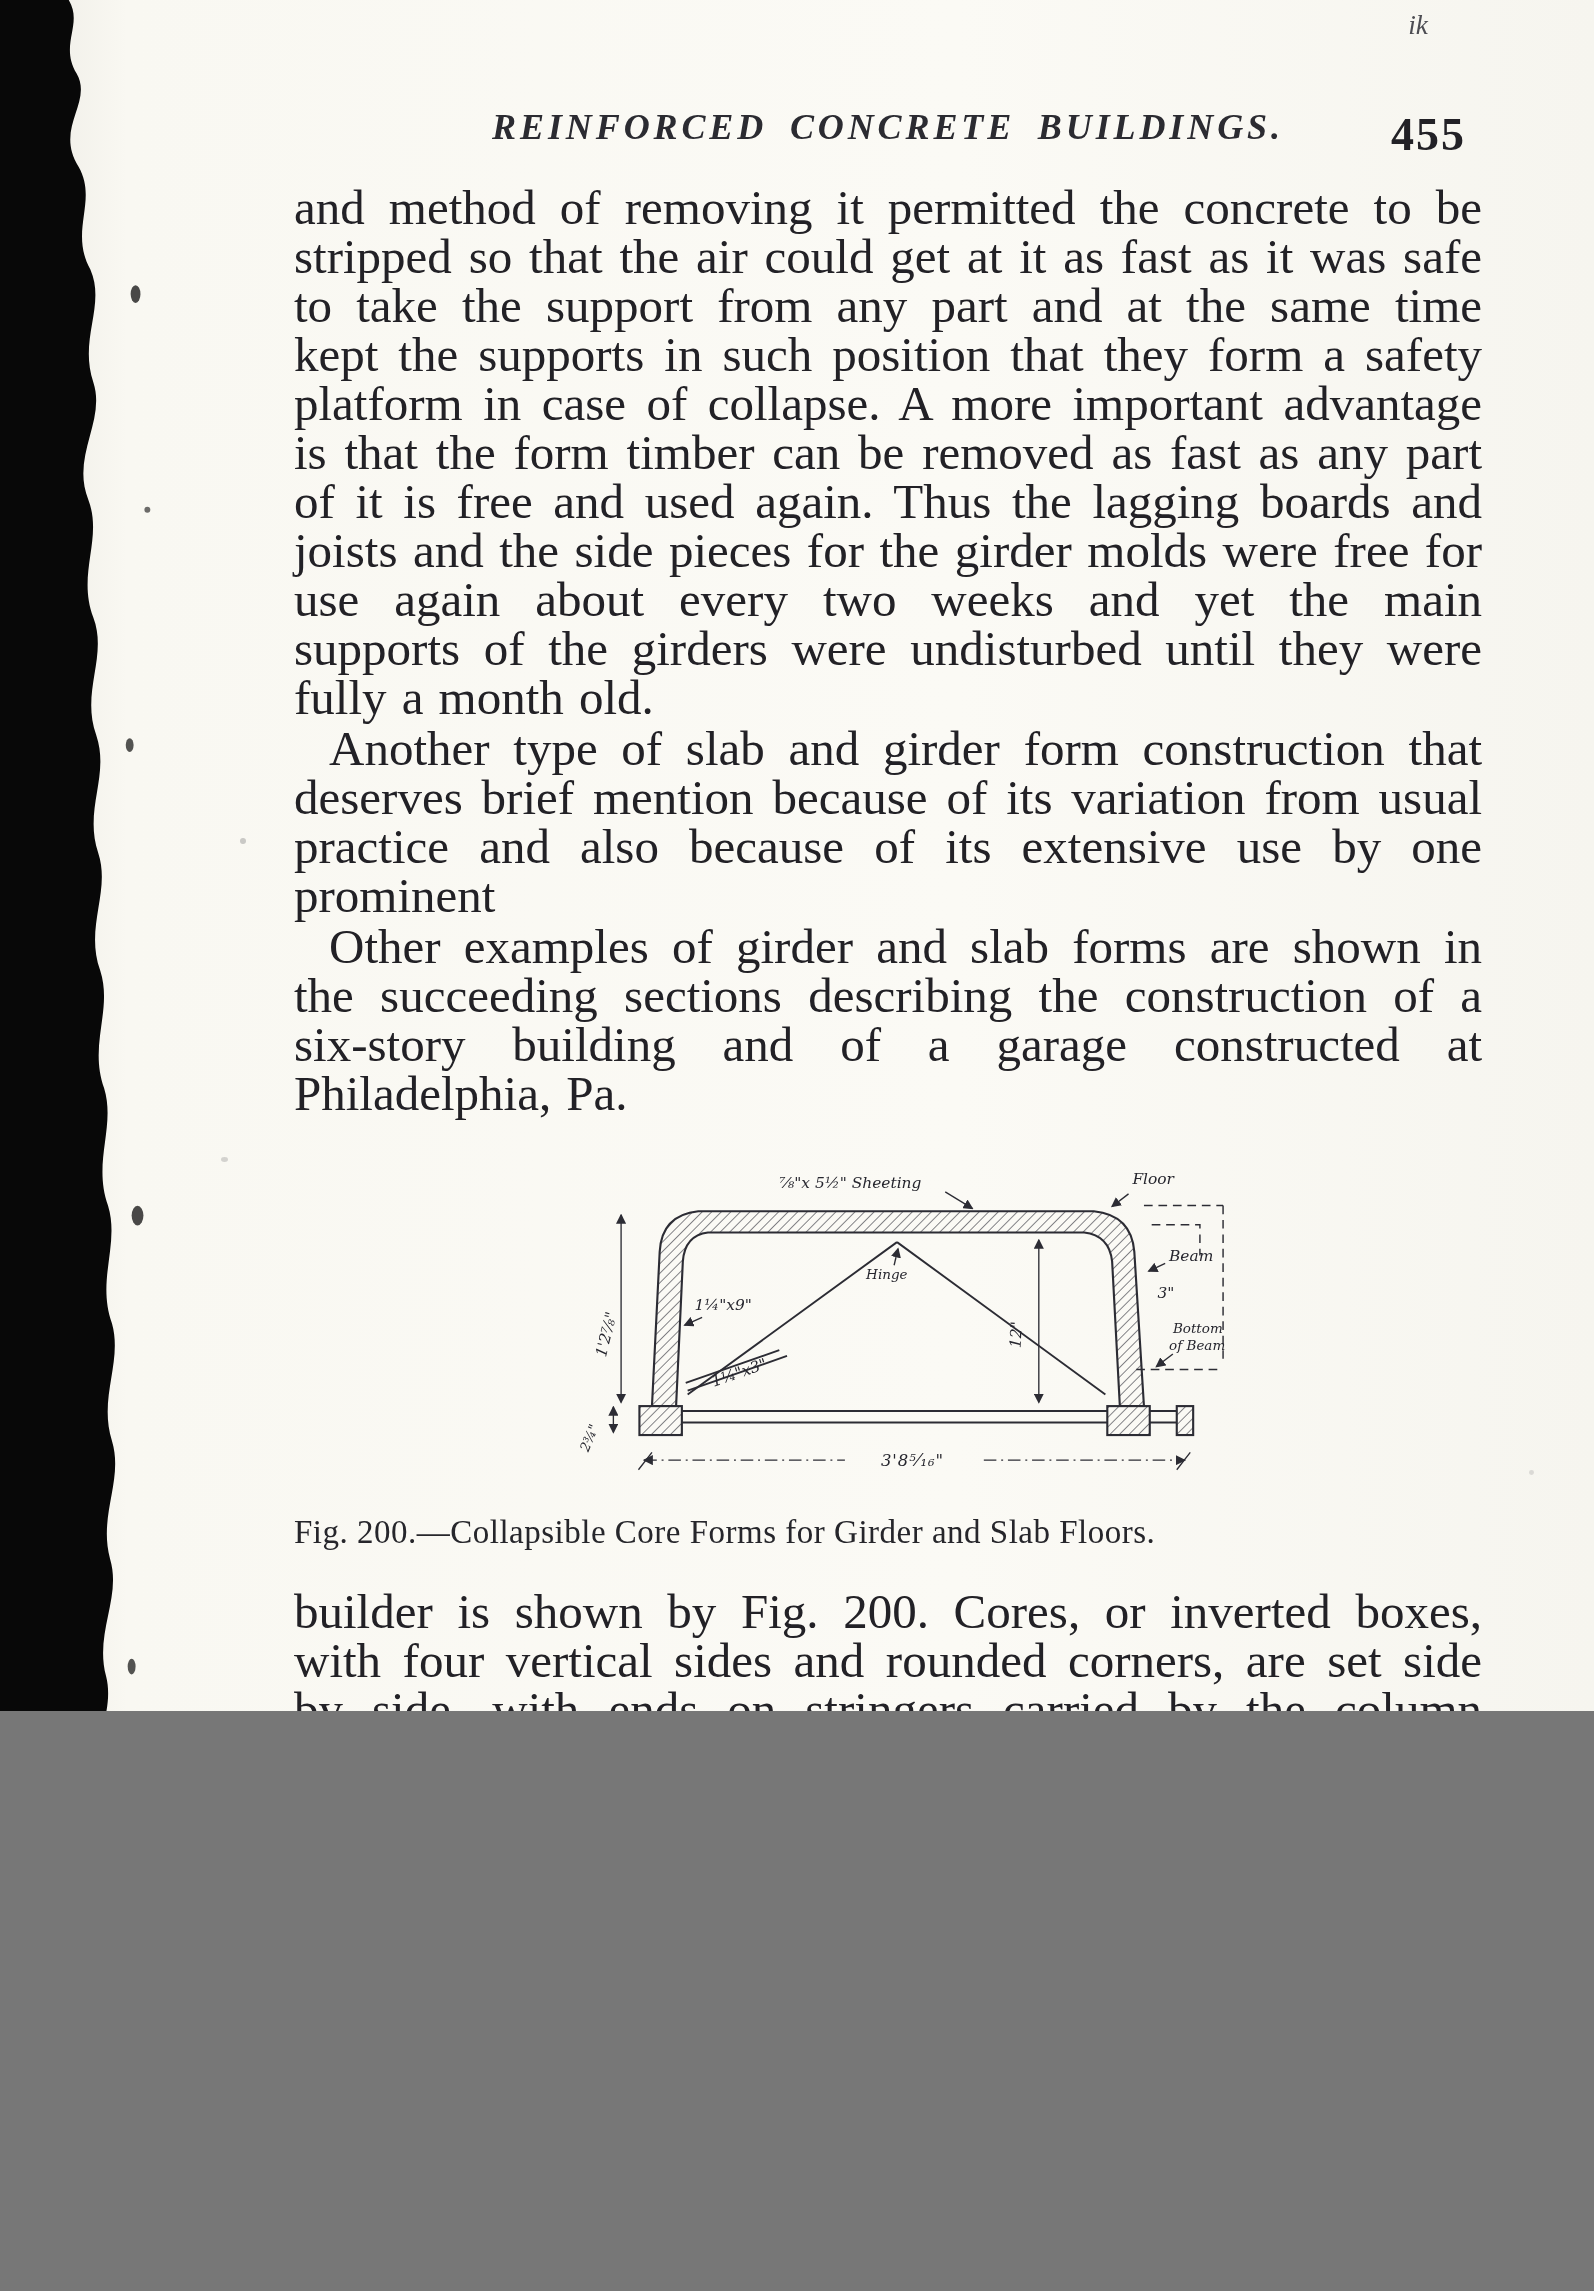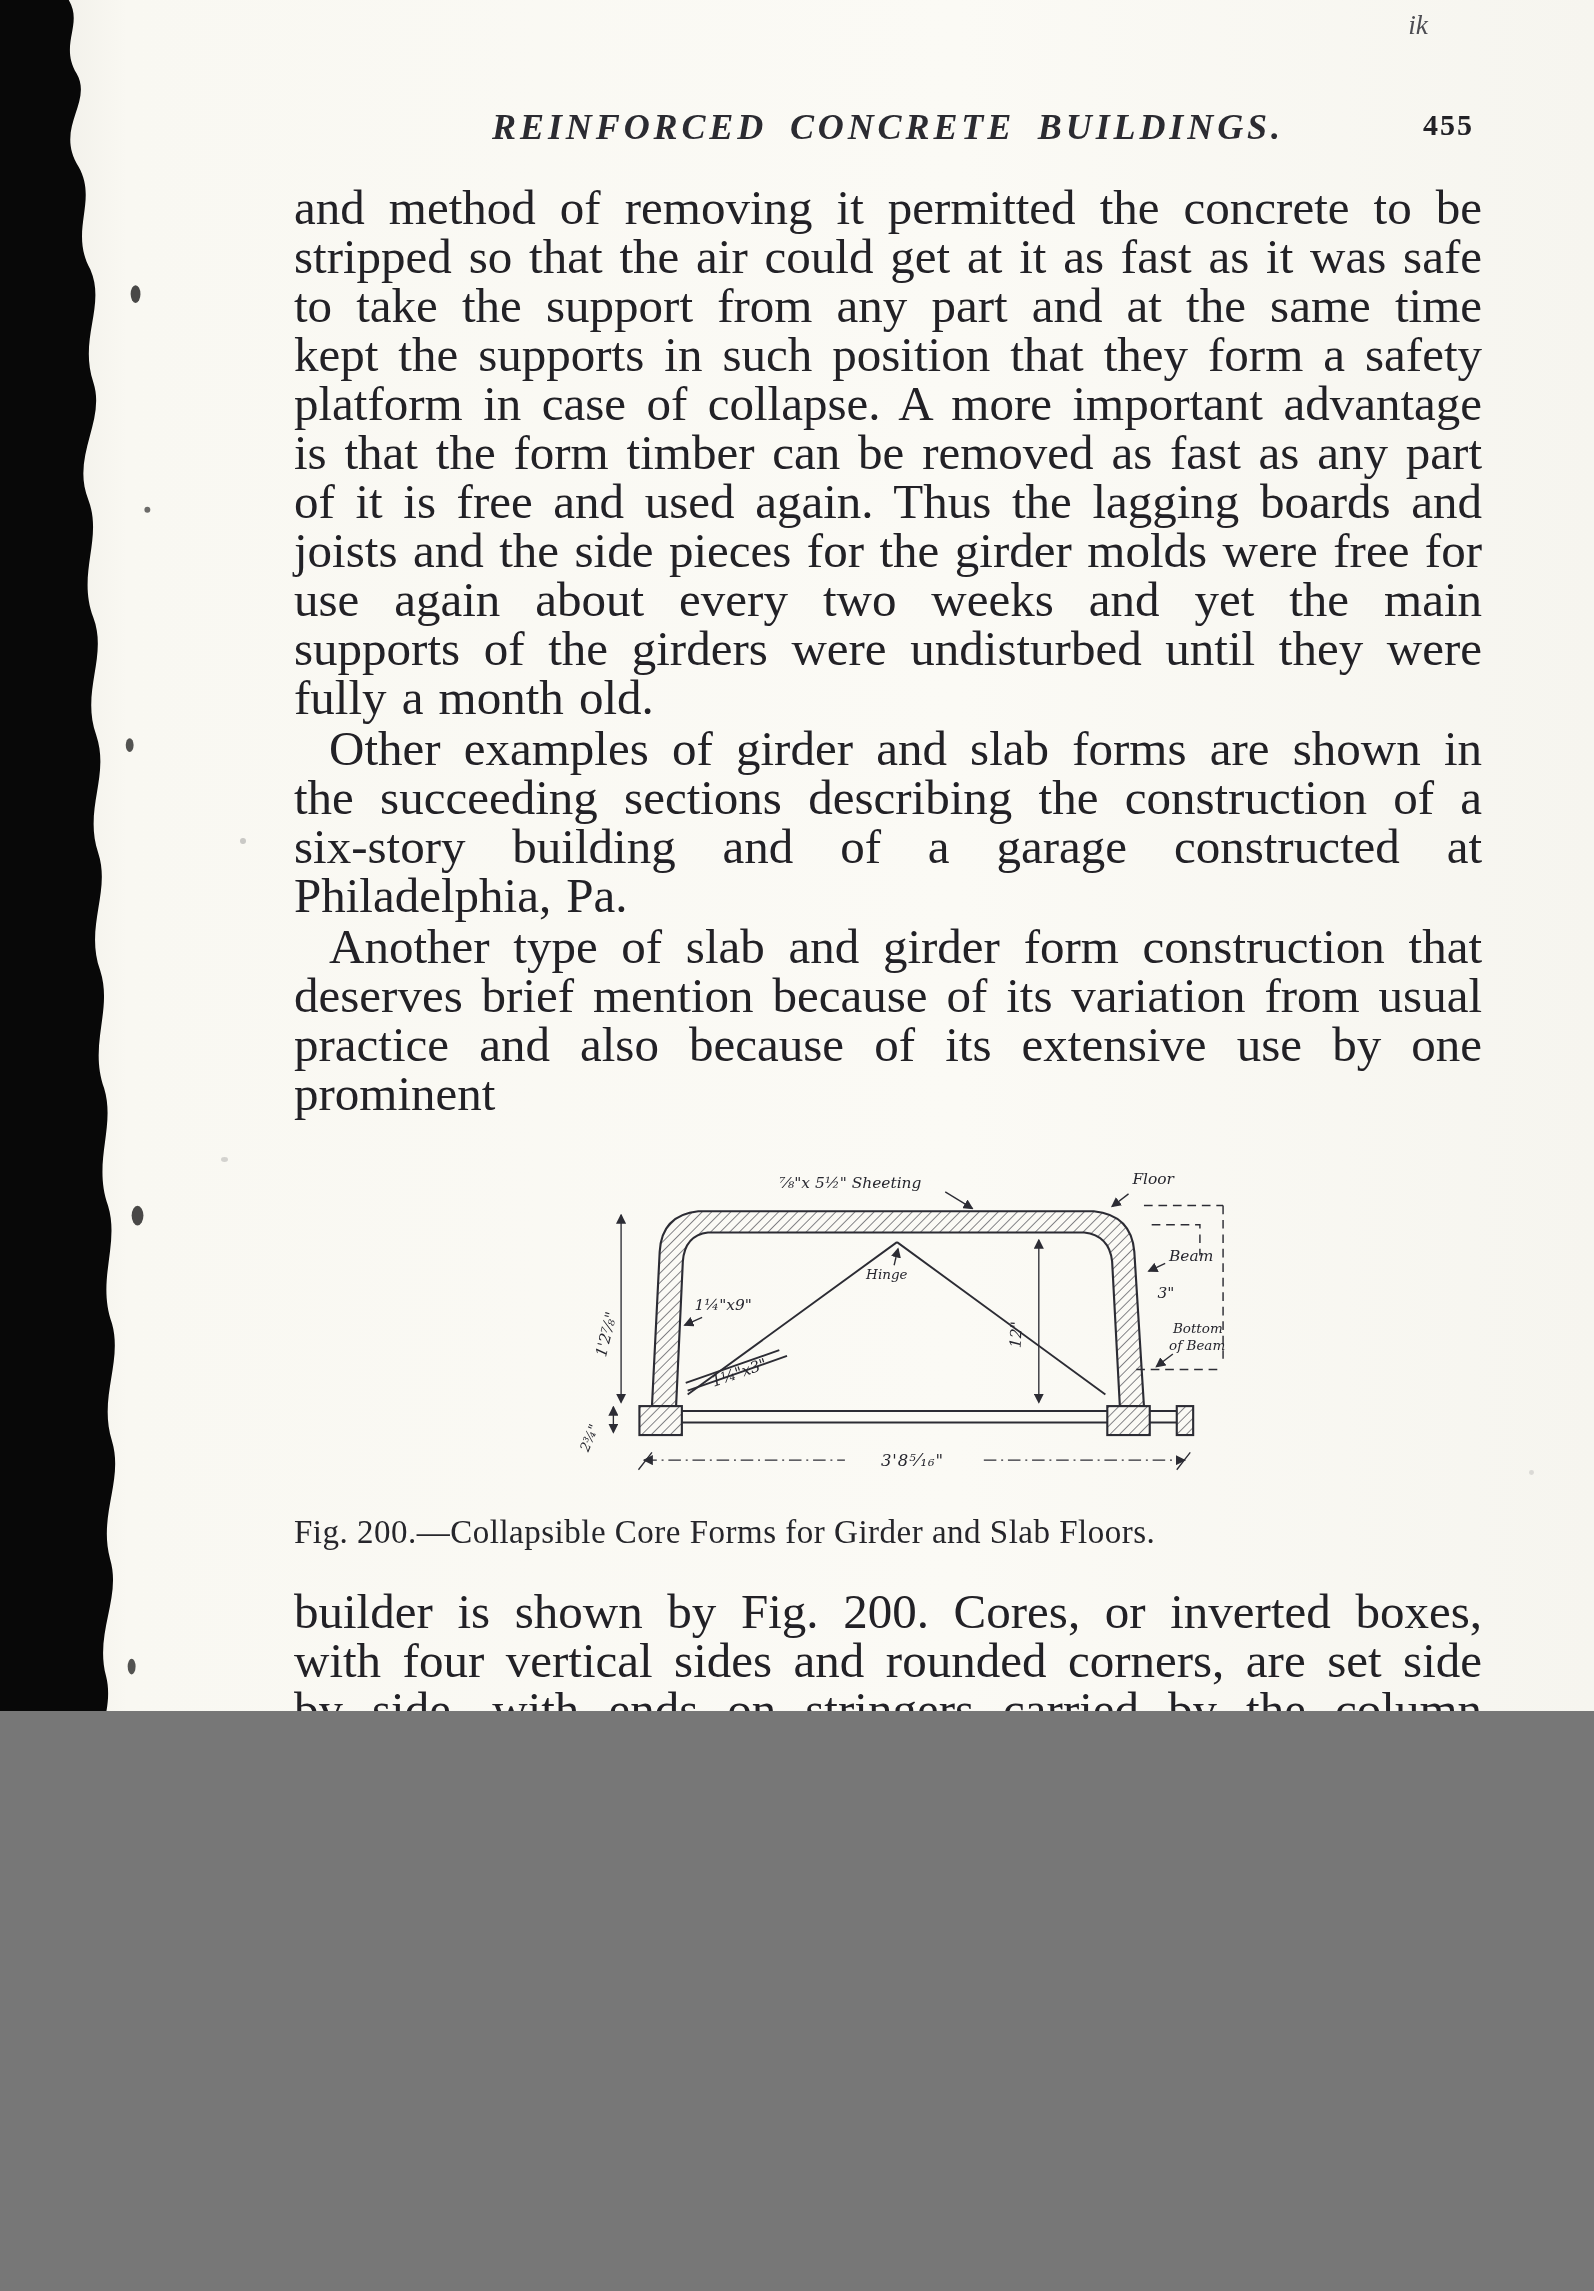--- a/index.html
+++ b/index.html
@@ -21,21 +21,21 @@
   .content {
     position:absolute; left:294px; top:0; width:1188px;
     color:#222126;
   }
   .page-header { position:relative; margin-top:106px; height:51px;font-weight:bold; }
   .running-title {
     display:block; text-align:center;
     font-style:italic; font-size:36px;
     letter-spacing:3.9px; word-spacing:9.8px; color:#2b2b31;
   }
-  .page-number { position:absolute; right:8px; top:2px; font-size:30px; letter-spacing:2px; }
+  .page-number { position:absolute; right:16px; top:2px; font-size:46px; letter-spacing:2px; }
 
   .body-text p {
     font-size:49px; line-height:49px;
     text-align:justify; color:#222126; word-spacing:2.9px;
   }
   .para { margin-top:2px; }
   .para.first { margin-top:25.5px; }
   .para.indent { text-indent:35px; }
 
   .fig { margin:45px 0 0 0; }
@@ -91,22 +91,22 @@
 
   <div class="content">
 
     <header class="page-header">
       <div class="running-title">REINFORCED CONCRETE BUILDINGS.</div>
       <div class="page-number">455</div>
     </header>
 
     <section class="body-text">
       <p class="para first">and method of removing it permitted the concrete to be stripped so that the air could get at it as fast as it was safe to take the support from any part and at the same time kept the supports in such position that they form a safety platform in case of collapse.  A more important advantage is that the form timber can be removed as fast as any part of it is free and used again.  Thus the lagging boards and joists and the side pieces for the girder molds were free for use again about every two weeks and yet the main supports of the girders were undisturbed until they were fully a month old.</p>
+      <p class="para indent">Another type of slab and girder form construction that deserves brief mention because of its variation from usual practice and also because of its extensive use by one prominent</p>
       <p class="para indent">Other examples of girder and slab forms are shown in the succeeding sections describing the construction of a six-story building and of a garage constructed at Philadelphia, Pa.</p>
-      <p class="para indent">Another type of slab and girder form construction that deserves brief mention because of its variation from usual practice and also because of its extensive use by one prominent</p>
     </section>
 
     <figure class="fig">
       <svg class="fig-svg" width="676" height="328" viewBox="0 0 700 340">
         <defs>
           <pattern id="hatch" width="7" height="7" patternUnits="userSpaceOnUse" patternTransform="rotate(45)">
             <rect width="7" height="7" fill="#fbfaf5"></rect>
             <line x1="0" y1="0" x2="0" y2="7" stroke="#4a4a52" stroke-width="1.4"></line>
           </pattern>
           <marker id="arr" viewBox="0 0 10 10" refX="8.5" refY="5" markerWidth="7.5" markerHeight="7.5" orient="auto-start-reverse">

